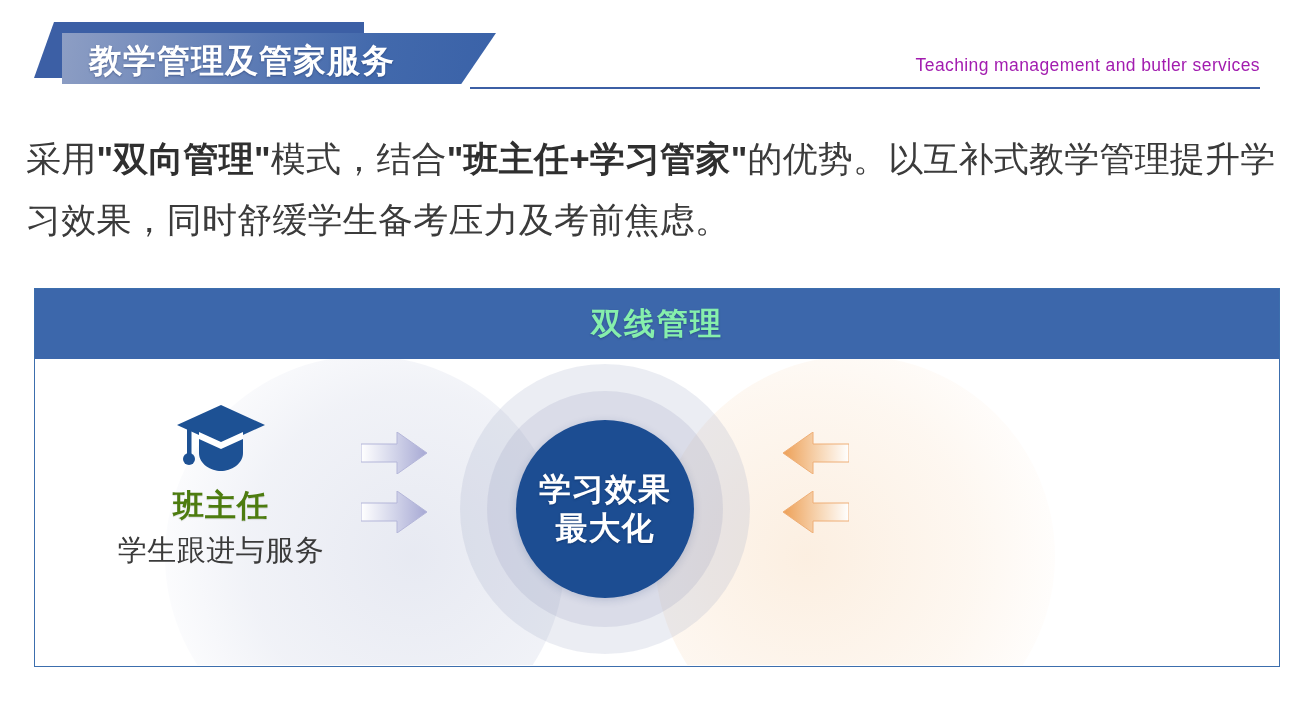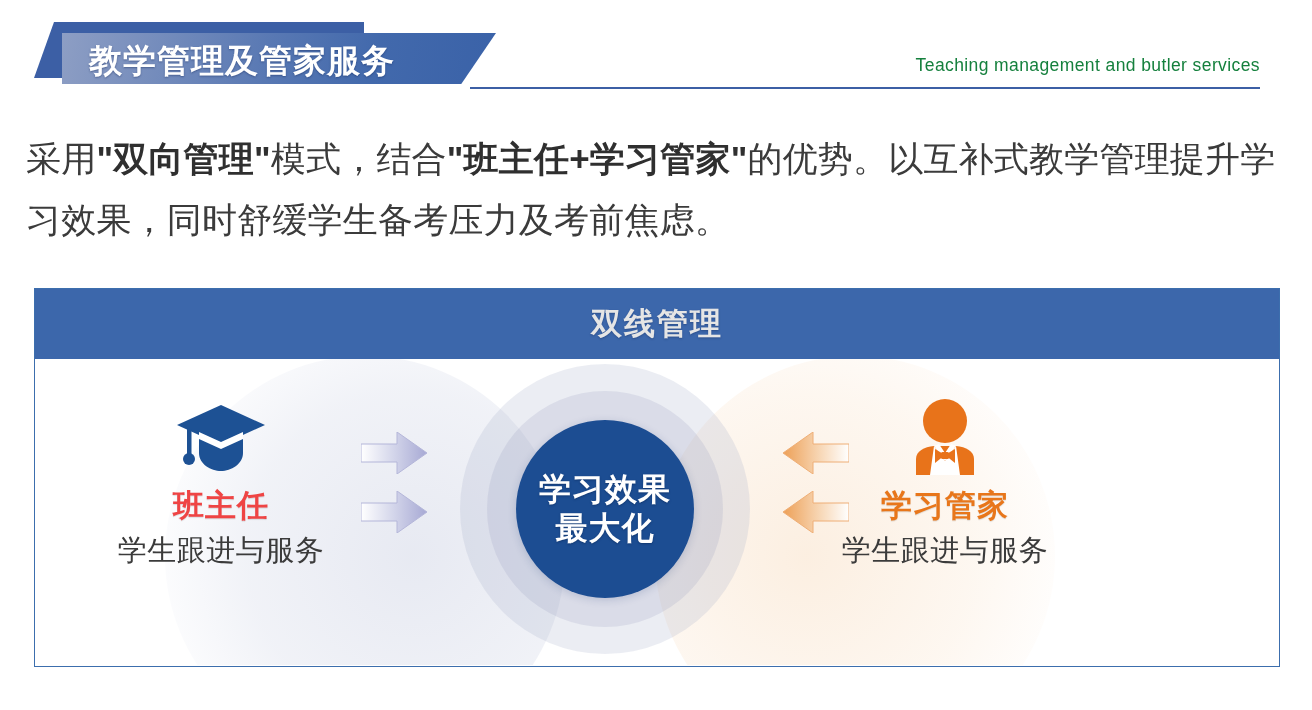--- a/index.html
+++ b/index.html
@@ -45,21 +45,21 @@
     font-size: 33px;
     font-weight: bold;
     letter-spacing: 1px;
     margin-left: 27px;
     text-shadow: 0 1px 2px rgba(20,40,90,0.45);
     white-space: nowrap;
   }
   .header-en {
     position: absolute;
     right: 52px; top: 55px;
-    color: #15803d;
+    color: #a21caf;
     font-size: 17.5px;
     letter-spacing: 0.4px;
     white-space: nowrap;
     text-align: right;
   }
   .header-rule {
     position: absolute;
     left: 470px; top: 87px;
     width: 790px; height: 1.5px;
     background: #3c5fa5;
@@ -87,21 +87,21 @@
     background: #ffffff;
   }
   .card-header {
     height: 70px;
     background: #3c67ab;
     display: flex;
     align-items: center;
     justify-content: center;
   }
   .card-header-title {
-    color: #e5e5e5;
+    color: #86efac;
     font-size: 31px;
     font-weight: bold;
     letter-spacing: 2px;
     text-shadow: 0 1px 2px rgba(20,40,90,0.4);
   }
   .card-body {
     position: relative;
     height: 306px;
     overflow: hidden;
     background: #ffffff;
@@ -174,21 +174,21 @@
   .side-left  { left: 36px; }
   .side-right { left: 760px; }
   .side-icon { height: 88px; display: flex; align-items: flex-end; justify-content: center; }
   .side-title {
     font-size: 31px;
     font-weight: bold;
     letter-spacing: 1px;
     margin-top: 10px;
     text-shadow: 0 1px 1px rgba(0,0,0,0.12);
   }
-  .side-title.blue   { color: #ef4444; }
+  .side-title.blue   { color: #4d7c0f; }
   .side-title.orange { color: #e8761a; }
   .side-sub {
     font-size: 29px;
     color: #3b3b3b;
     margin-top: 4px;
     letter-spacing: 0.5px;
   }
 </style>
 </head>
 <body>
@@ -259,30 +259,15 @@
           <path d="M24 31 L24 52 C24 63 36 70 46 70 C56 70 68 63 68 52 L68 31 L46 41 Z" fill="#1d5194"></path>
           <path d="M24 31 L46 41 L68 31 L68 38 L46 48 L24 38 Z" fill="#ffffff"></path>
           <rect x="12" y="28" width="4.5" height="26" fill="#1d5194"></rect>
           <circle cx="14" cy="58" r="6" fill="#1d5194"></circle>
         </svg>
       </div>
       <div class="side-title blue">班主任</div>
       <div class="side-sub">学生跟进与服务</div>
     </div>
 
-    <div class="side side-right">
-      <div class="side-icon">
-        <svg width="78" height="78" viewBox="0 0 78 78">
-          <circle cx="39" cy="24" r="22" fill="#e8731a"></circle>
-          <path d="M10 78 L10 62 C10 54 18 50 28 49 L50 49 C60 50 68 54 68 62 L68 78 Z" fill="#e8731a"></path>
-          <path d="M28 49 L39 64 L50 49 L45 47 L39 56 L33 47 Z" fill="#ffffff"></path>
-          <path d="M28 49 L24 78 L54 78 L50 49 L39 64 Z" fill="#ffffff"></path>
-          <path d="M39 58 L29 52 L29 66 Z" fill="#e8731a"></path>
-          <path d="M39 58 L49 52 L49 66 Z" fill="#e8731a"></path>
-          <rect x="35" y="55" width="8" height="7" rx="1.5" fill="#e8731a"></rect>
-        </svg>
-      </div>
-      <div class="side-title orange">学习管家</div>
-      <div class="side-sub">学生跟进与服务</div>
-    </div>
 
   </div>
 </div>
 
 </body></html>

